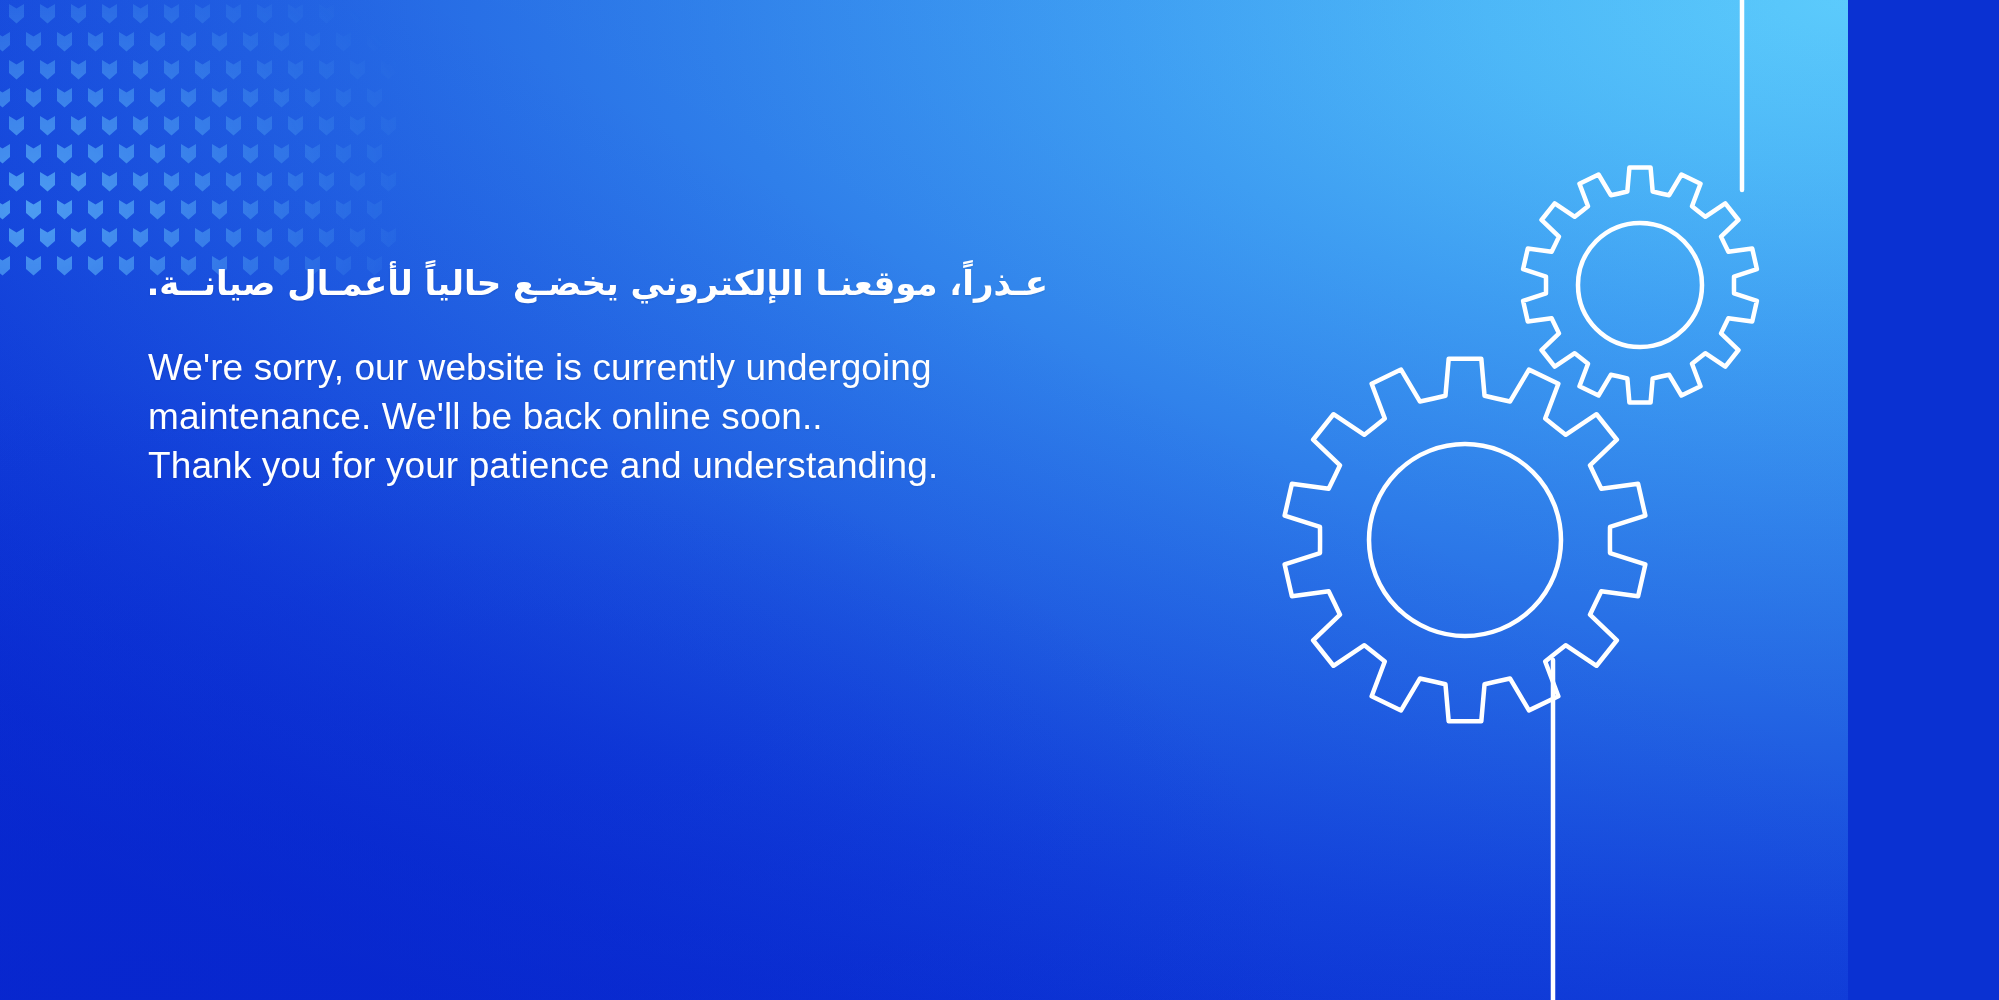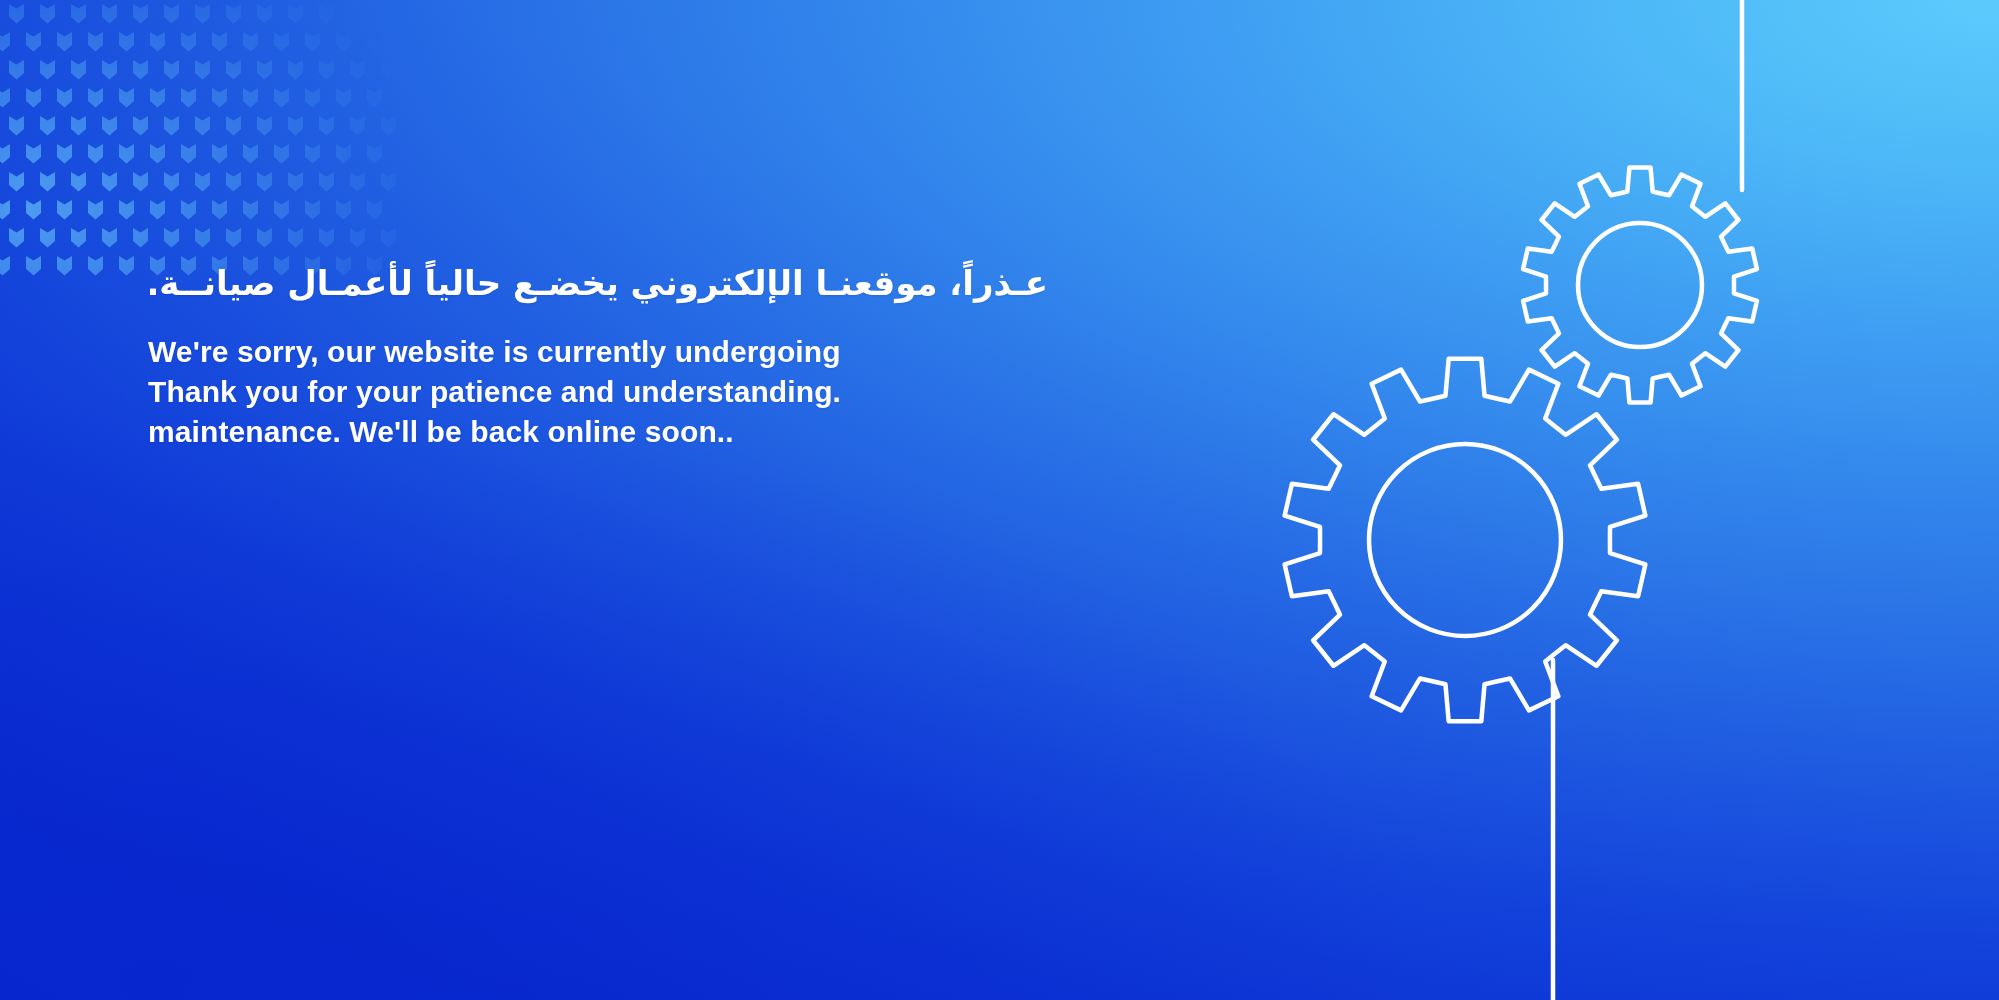--- a/index.html
+++ b/index.html
@@ -5,21 +5,21 @@
 <style>
   * { margin:0; padding:0; box-sizing:border-box; }
   html, body {
     width:1999px; height:1000px;
     overflow:hidden;
     background:#0A31D2;
     font-family:"DejaVu Sans", sans-serif;
   }
   #page {
     position:relative;
-    width:1999px;
+    width:1848px;
     height:1000px;
     overflow:hidden;
   }
   
   .bg-base {
     position:absolute; inset:0;
     background:
       radial-gradient(140% 120% at 100% 0%,
          #5CCBFC 0%,
          #4CB6F7 14%,
@@ -77,25 +77,25 @@
     font-weight:700;
     font-size:34px;
     line-height:1.48;
     letter-spacing:0.2px;
     width:740px;
     margin-left:auto;
     text-shadow:0 1px 2px rgba(0,0,30,0.10);
   }
   .ar-line { display:block; white-space:nowrap; }
   .en-block {
-    margin-top:24px;
+    margin-top:36px;
     color:#ffffff;
     font-family:"Liberation Sans", sans-serif;
-    font-weight:700;
-    font-size:30px;
+    font-weight:400;
+    font-size:37px;
     line-height:1.32;
     letter-spacing:0.1px;
     text-shadow:0 1px 2px rgba(0,0,30,0.10);
   }
   .en-line { display:block; white-space:nowrap; }
 </style>
 </head>
 <body>
 
 <div id="page">
@@ -293,18 +293,18 @@
   </div>
 
   <div class="content">
 
     <div class="ar-block" dir="rtl">
       <span class="ar-line">عـذراً، موقعنـا الإلكتروني يخضـع حالياً لأعمـال صيانــة.</span>
     </div>
 
     <div class="en-block" dir="ltr">
       <span class="en-line">We're sorry, our website is currently undergoing</span>
+      <span class="en-line">maintenance. We'll be back online soon..</span>
       <span class="en-line">Thank you for your patience and understanding.</span>
-      <span class="en-line">maintenance. We'll be back online soon..</span>
     </div>
 
   </div>
 </div>
 
 </body></html>

